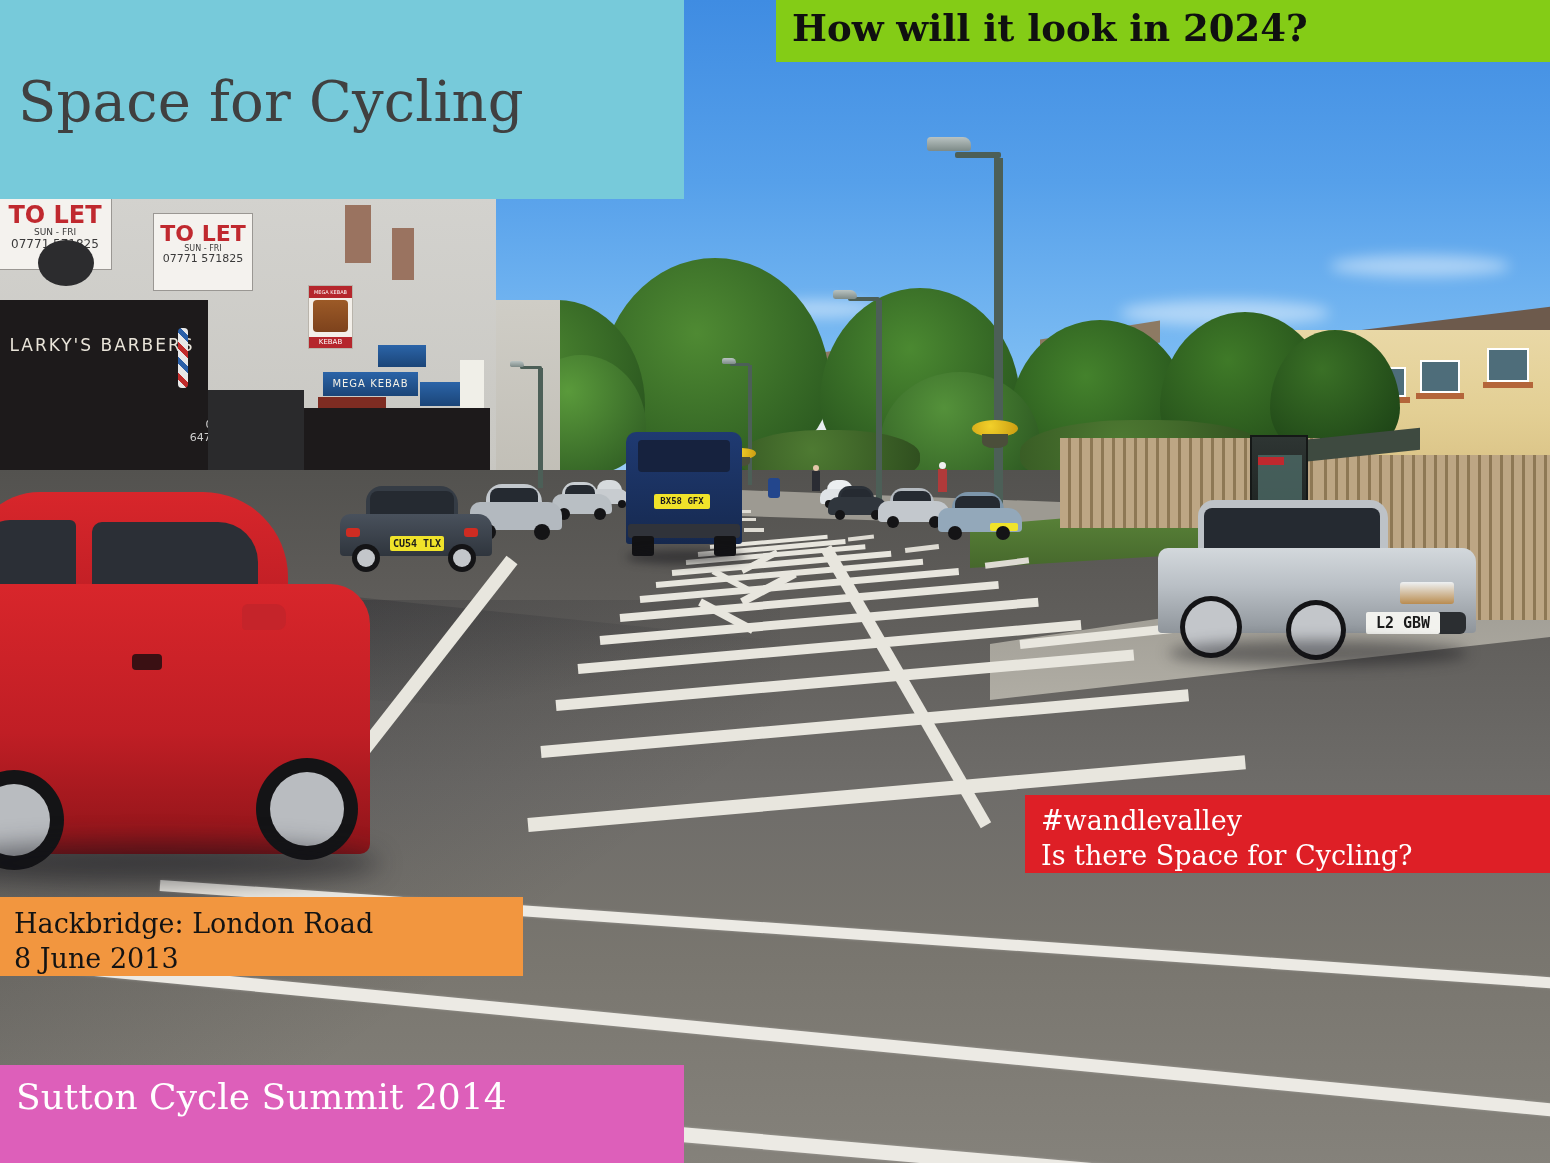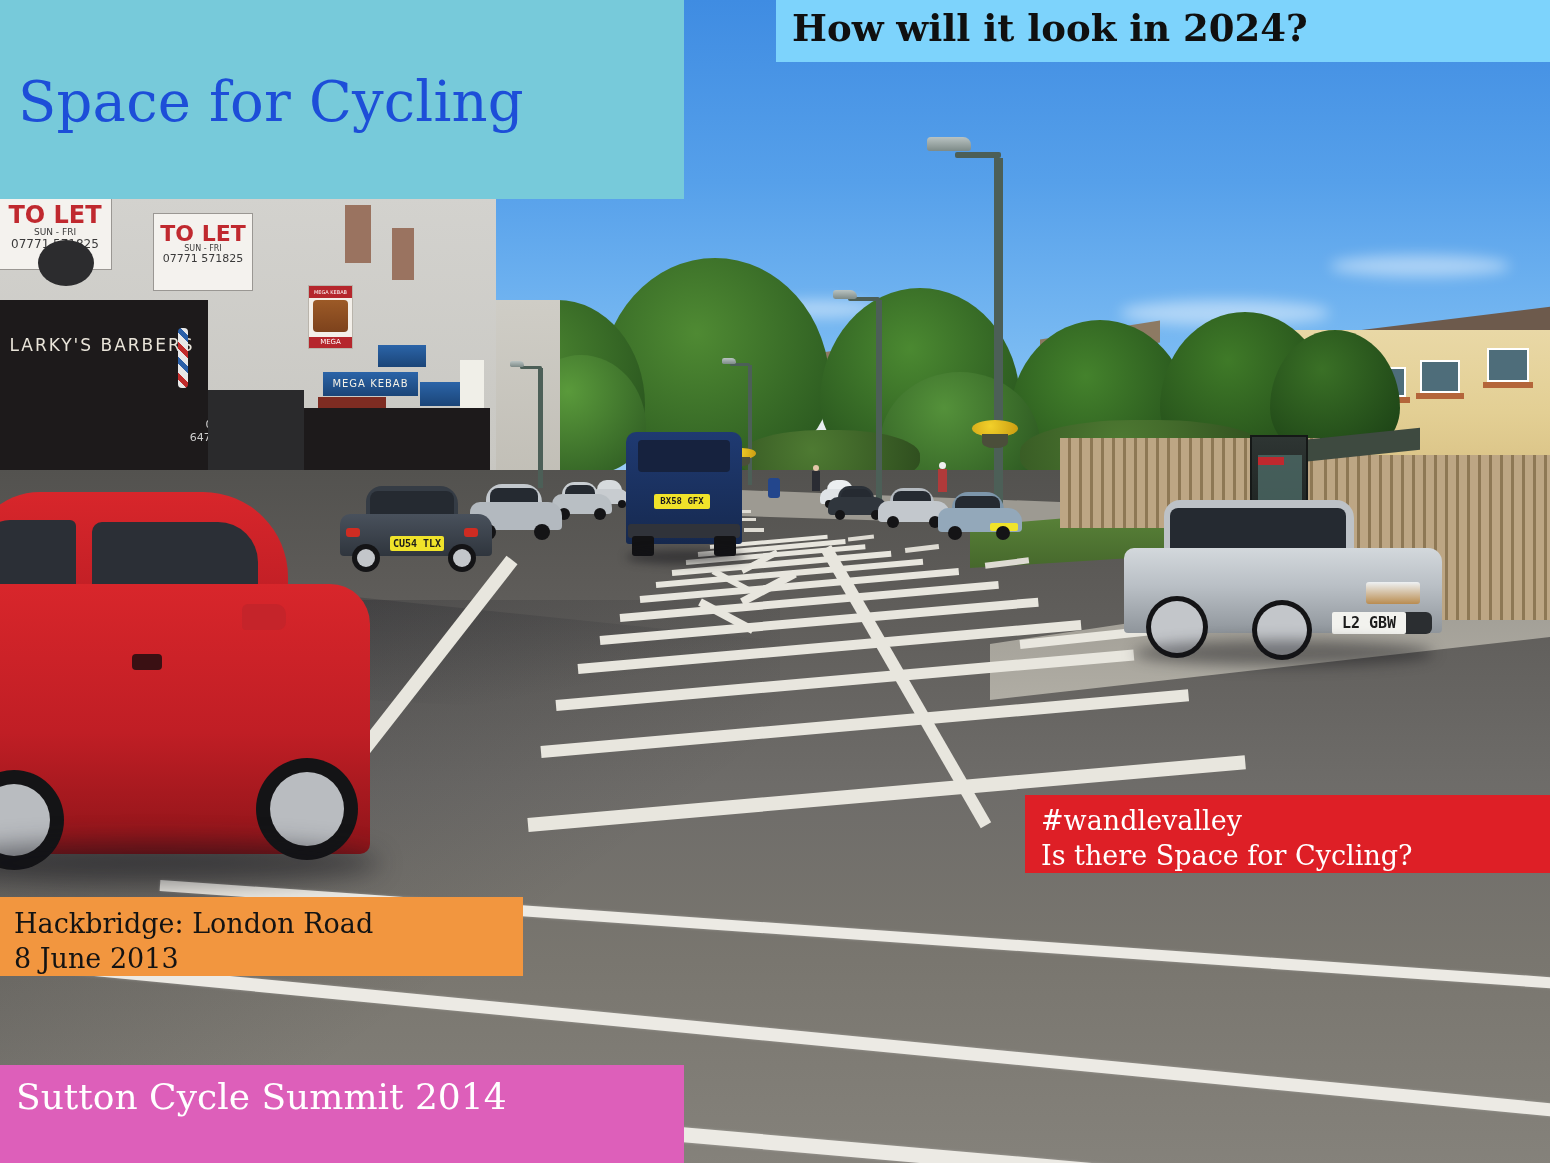--- a/index.html
+++ b/index.html
@@ -266,28 +266,28 @@
   #van .vtyre { position:absolute; background:#121214; border-radius:3px; }
 
   
   .banner { position:absolute; }
   #title-banner {
     left: 0; top: 0; width: 684px; height: 199px;
     background: #77cada;
   }
   #title-banner .txt {
     position:absolute; left:18px; top:74px;
-    color:#1d4ed8;
+    color:#404040;
     font-size:56px;
     line-height:1;
     letter-spacing:.2px;
   }
   #question-banner {
     left: 776px; top: 0; width: 774px; height: 62px;
-    background: #7dd3fc;
+    background: #84cc16;
   }
   #question-banner .txt {
     position:absolute; left:16px; top:10px;
     color:#101010;
     font-size:37px;
     line-height:1;
     font-weight:bold;
   }
   #cta-banner {
     left: 1025px; top: 795px; width: 525px; height: 78px;
@@ -385,21 +385,21 @@
     <div class="barberpole" style="left:178px;top:328px;width:10px;height:60px;"></div>
 
     <div class="shopsign" style="left:186px;top:418px;width:60px;font-size:11px;color:#cfcfcf;letter-spacing:0;">
       <div>020</div>
       <div>647 8335</div>
     </div>
 
     <div class="kebab-poster" style="left:308px;top:285px;width:43px;height:62px;">
       <div class="k-top" style="font-size:5px;height:12px;line-height:12px;">MEGA KEBAB</div>
       <div class="k-meat" style="left:4px;top:14px;width:35px;height:32px;position:absolute;border-radius:4px;"></div>
-      <div class="k-open" style="position:absolute;left:0;bottom:0;width:100%;font-size:7px;height:11px;line-height:11px;">MEGA</div>
+      <div class="k-open" style="position:absolute;left:0;bottom:0;width:100%;font-size:7px;height:11px;line-height:11px;">KEBAB</div>
     </div>
 
     <div class="blue-sign" style="left:323px;top:372px;width:95px;height:24px;font-size:10px;line-height:24px;">MEGA KEBAB</div>
     <div class="blue-sign" style="left:378px;top:345px;width:48px;height:22px;"></div>
     <div class="blue-sign" style="left:420px;top:382px;width:50px;height:24px;"></div>
     <div class="blue-sign" style="left:460px;top:360px;width:24px;height:56px;background:#f0efe8;color:#27407a;font-size:4px;"></div>
 
     <div class="awning" style="left:318px;top:397px;width:68px;height:14px;"></div>
     <div class="shopfront" style="left:300px;top:408px;width:120px;height:120px;"></div>
     <div class="shopfront" style="left:420px;top:408px;width:70px;height:90px;"></div>
@@ -514,21 +514,21 @@
     <div class="pcar veh" style="left:938px;top:492px;width:84px;height:48px;">
       <div class="roof" style="left:14px;top:0;width:52px;height:18px;background:#7d96ab;"></div>
       <div class="glassrow" style="left:17px;top:4px;width:45px;height:14px;"></div>
       <div class="shell" style="left:0;top:16px;width:84px;height:24px;background:#93a8ba;"></div>
       <div class="plate" style="left:52px;top:31px;width:28px;height:8px;font-size:6px;line-height:8px;">&nbsp;</div>
       <div class="tyre" style="left:10px;top:34px;width:14px;height:14px;"></div>
       <div class="tyre" style="left:58px;top:34px;width:14px;height:14px;"></div>
     </div>
 
 
-    <div class="pcar veh" style="left:1124px;top:500px;width:318px;height:162px;">
+    <div class="pcar veh" style="left:1158px;top:500px;width:318px;height:162px;">
       <div class="roof" style="left:40px;top:0;width:190px;height:54px;background:#bdc2c7;"></div>
       <div class="glassrow" style="left:46px;top:8px;width:176px;height:48px;"></div>
       <div class="shell" style="left:0;top:48px;width:318px;height:85px;background:linear-gradient(to bottom,#d3d8dc 0%,#b9bfc5 45%,#8f959b 100%);"></div>
       <div class="lamp" style="left:242px;top:82px;width:54px;height:22px;background:linear-gradient(to bottom,#eef1f3,#b98c50);"></div>
       <div style="position:absolute;left:222px;top:112px;width:86px;height:22px;background:#2b2e31;border-radius:6px;"></div>
       <div class="plate white" style="left:208px;top:112px;width:74px;height:22px;font-size:15px;line-height:22px;">L2 GBW</div>
       <div class="tyre" style="left:22px;top:96px;width:62px;height:62px;">
           <div class="rim"></div>
         </div>
       <div class="tyre" style="left:128px;top:100px;width:60px;height:60px;">

